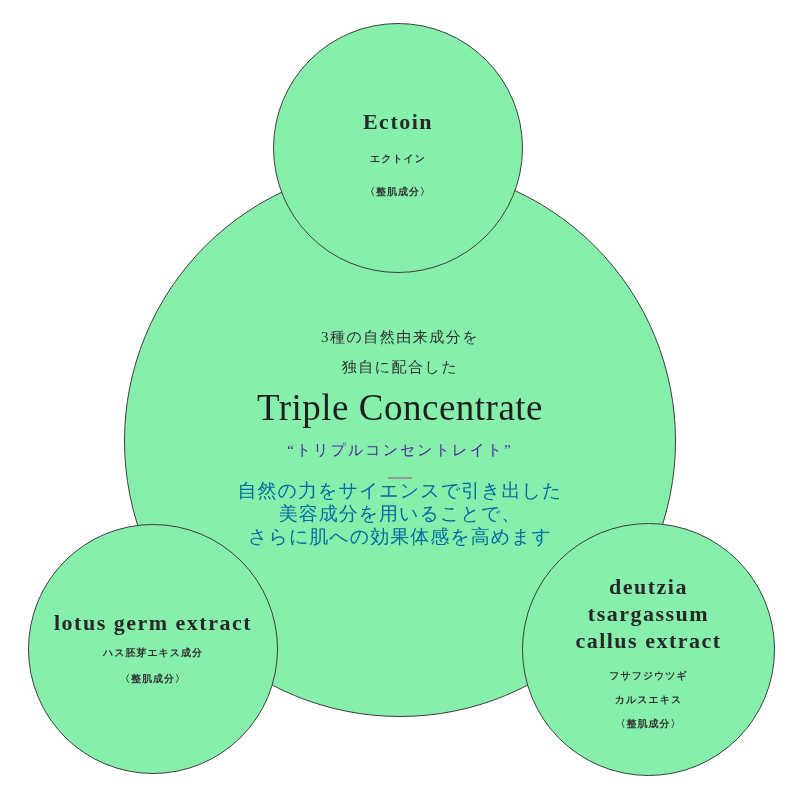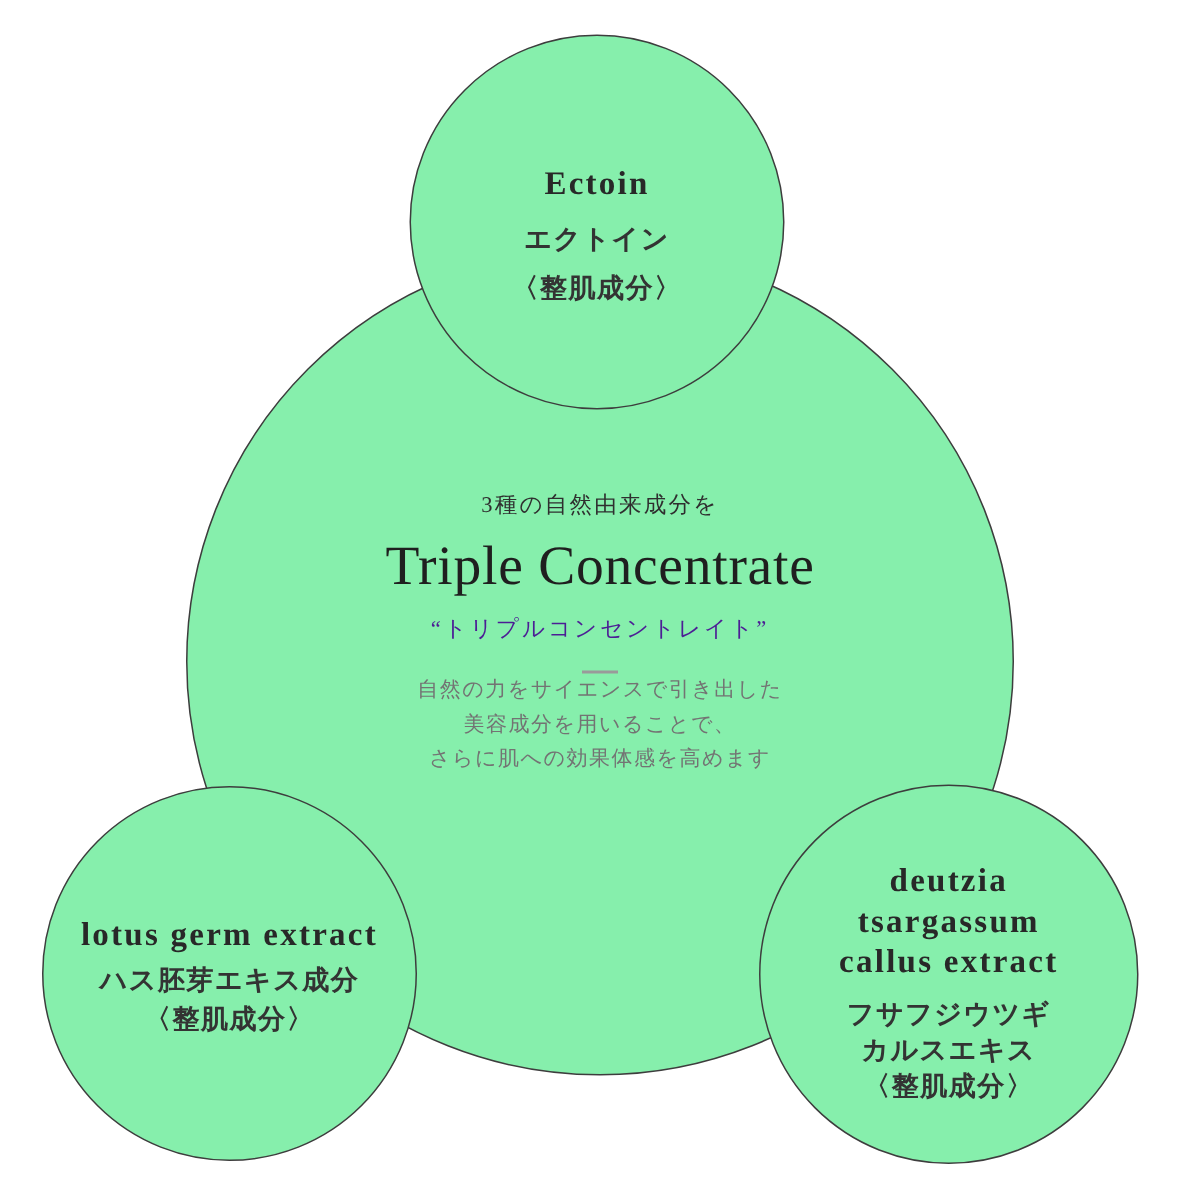--- a/index.html
+++ b/index.html
@@ -21,32 +21,32 @@
     display: flex;
     flex-direction: column;
     align-items: center;
     justify-content: center;
     text-align: center;
     font-weight: bold;
   }
   .circle.big   { left: 124px; top: 165px; width: 552px; height: 552px; z-index: 1; }
   .circle.top   { left: 273px; top: 23px;  width: 250px; height: 250px; z-index: 2; padding-top: 14px; gap: 15px; }
   .circle.bleft { left: 28px;  top: 524px; width: 250px; height: 250px; z-index: 2; gap: 8px; }
-  .circle.bright{ left: 506px; top: 523px; width: 253px; height: 253px; z-index: 2; padding-top: 10px; }
+  .circle.bright{ left: 522px; top: 523px; width: 253px; height: 253px; z-index: 2; padding-top: 10px; }
 
   .ing-en {
     font-size: 22px;
     line-height: 26px;
     letter-spacing: 1.5px;
     color: #282828;
     white-space: nowrap;
   }
   .ing-en-multi { line-height: 27px; margin-bottom: 10px; }
   .ing-jp {
-    font-size: 18px;
+    font-size: 10px;
     line-height: 18px;
     letter-spacing: 1px;
     color: #333333;
     white-space: nowrap;
   }
   .bright .ing-jp { line-height: 24px; }
 
   .center-block {
     position: absolute;
     left: 50%;
@@ -83,37 +83,38 @@
     color: #4c1d95;
     white-space: nowrap;
   }
   .divider {
     margin-top: 17px;
     width: 24px;
     height: 2px;
     background: #9a9a9a;
   }
   .desc-line {
-    font-size: 14px;
+    font-size: 19px;
     line-height: 23px;
     letter-spacing: 1px;
-    color: #737373;
+    color: #0369a1;
     white-space: nowrap;
   }
   .desc-line:first-of-type { margin-top: 15px; }
 </style>
 </head>
 <body>
 
 <div class="canvas">
 
   <div class="circle big"></div>
 
   <div class="center-block">
     <div class="intro-line">3種の自然由来成分を</div>
+    <div class="intro-line">独自に配合した</div>
     <h1 class="main-title">Triple Concentrate</h1>
     <div class="subtitle-line">“トリプルコンセントレイト”</div>
     <div class="divider"></div>
     <div class="desc-line">自然の力をサイエンスで引き出した</div>
     <div class="desc-line">美容成分を用いることで、</div>
     <div class="desc-line">さらに肌への効果体感を高めます</div>
   </div>
 
   <div class="circle top">
     <div class="ing-en">Ectoin</div>

